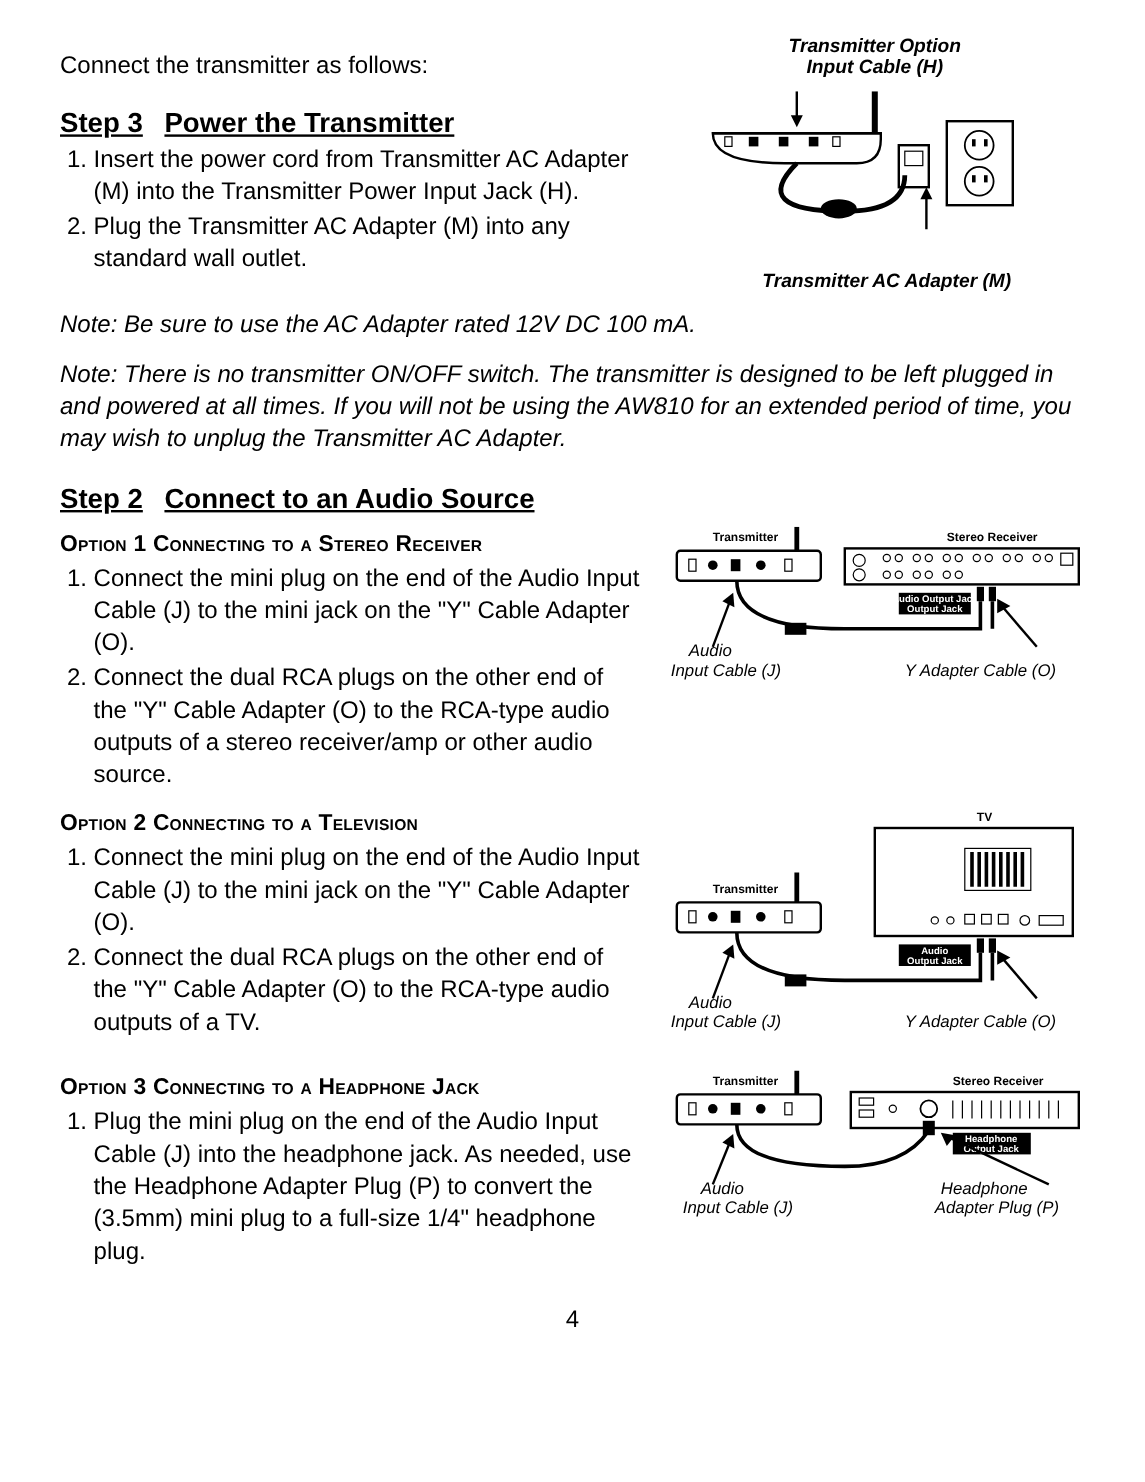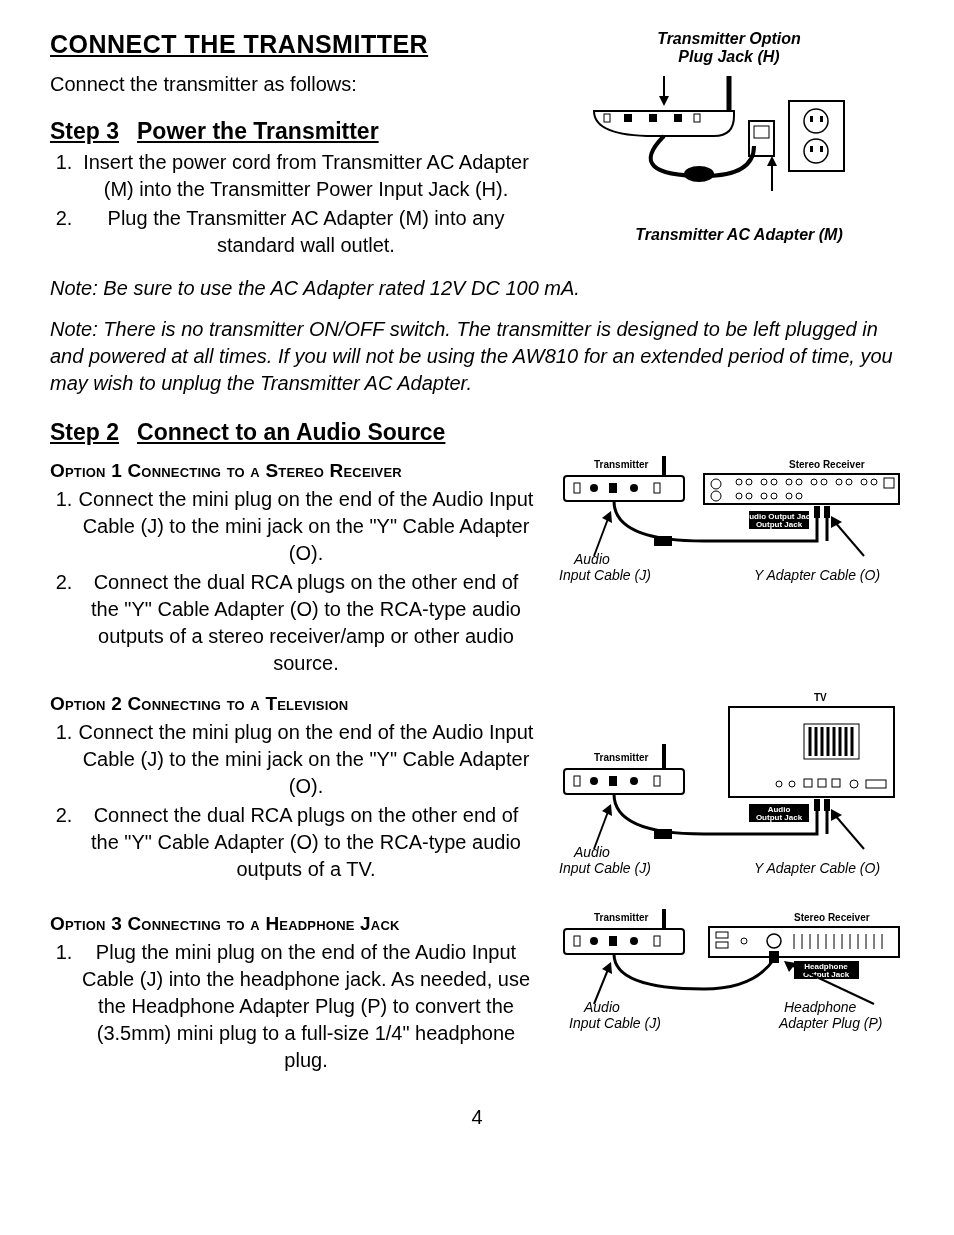--- a/index.html
+++ b/index.html
@@ -30,21 +30,20 @@
     margin-top: 22px;
     font-stretch: condensed;
   }
   .step-title .gap {
     display: inline-block;
     width: 18px;
   }
   ol.steps {
     margin: 4px 0 0 0;
     padding-left: 28px;
-    text-align: center;
   }
   ol.steps li {
     margin: 2px 0;
     line-height: 1.35;
   }
   .note {
     font-style: italic;
     margin: 14px 0 0 0;
     line-height: 1.35;
   }
@@ -89,35 +88,34 @@
     font-weight: 700;
     font-size: 16px;
     text-align: center;
   }
 </style>
 </head>
 <body>
 
 <div class="two-col">
   <div class="left-col">
-    <div class="section-title">CONNECT THE TRANSMITTER</div>
     <div class="intro-line">Connect the transmitter as follows:</div>
 
     <div class="step-title">
       <span>Step 3</span><span class="gap"></span><span>Power the Transmitter</span>
     </div>
     <ol class="steps">
       <li>Insert the power cord from Transmitter AC Adapter (M) into the Transmitter Power Input Jack (H).</li>
       <li>Plug the Transmitter AC Adapter (M) into any standard wall outlet.</li>
     </ol>
   </div>
 
   <div class="right-col">
     <div class="top-diag-caption">Transmitter Option</div>
-    <div class="top-diag-caption">Plug Jack (H)</div>
+    <div class="top-diag-caption">Input Cable (H)</div>
     <div class="diagram">
       <svg width="300" height="130" viewBox="0 0 300 130">
 
         <line x1="110" y1="0" x2="110" y2="25" stroke="#000" stroke-width="2"></line>
         <polygon points="110,30 105,20 115,20" fill="#000"></polygon>
 
         <line x1="175" y1="0" x2="175" y2="35" stroke="#000" stroke-width="5"></line>
 
         <path d="M40 35 Q40 60 100 60 L160 60 Q180 60 180 40 L180 35 Z" fill="none" stroke="#000" stroke-width="2"></path>
         <line x1="40" y1="35" x2="180" y2="35" stroke="#000" stroke-width="2"></line>

